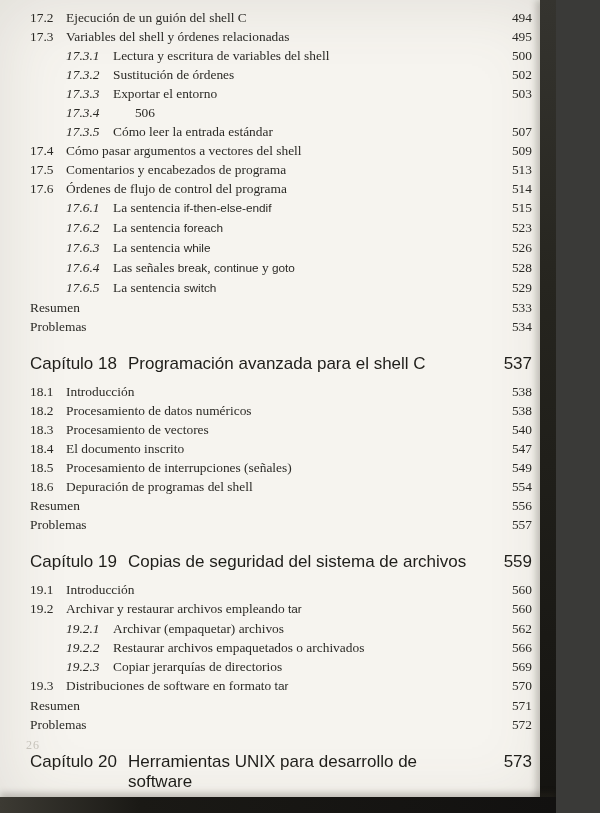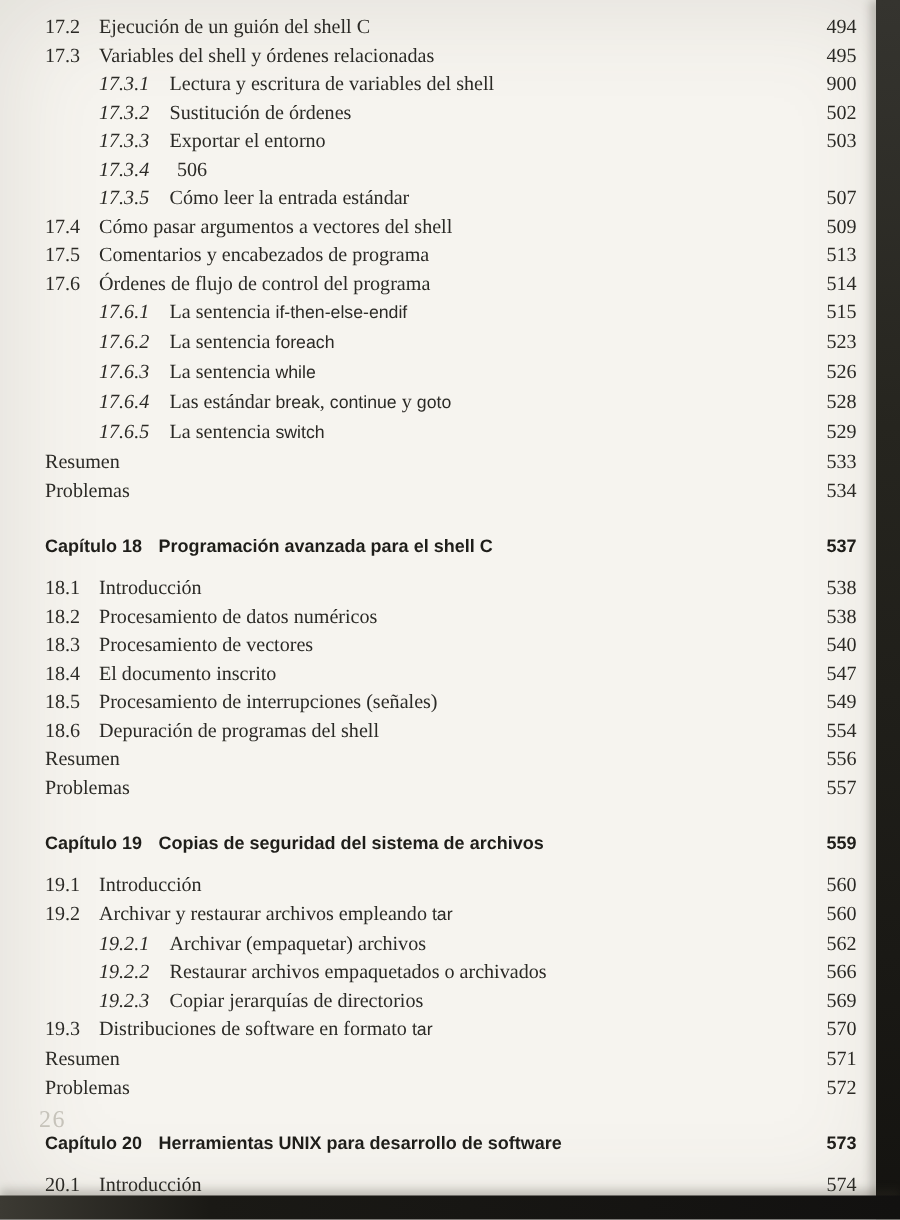--- a/index.html
+++ b/index.html
@@ -1,18 +1,18 @@
 <!DOCTYPE html>
 <html><head>
 <meta charset="utf-8">
 <style>
   html, body { margin: 0; padding: 0; background: #3a3a38; }
   .scan {
     position: relative;
-    width: 600px;
+    width: 556px;
     height: 813px;
     background: #f6f4ef;
     overflow: hidden;
     font-family: "Liberation Serif", serif;
     color: #2b2a26;
     box-shadow: inset 0 0 70px rgba(95, 88, 70, 0.14);
   }
   .content {
     position: absolute;
     left: 30px;
@@ -22,40 +22,40 @@
   .row {
     display: flex;
     align-items: baseline;
     line-height: 19px;
     font-size: 13.4px;
   }
   .row .num { flex: 0 0 36px; }
   .row.lvl1 { padding-left: 36px; }
   .row.lvl1 .num { flex: 0 0 47px; font-style: italic; }
   .row .title { flex: 1 1 auto; padding-right: 10px; }
-  .row .page { text-align: center; min-width: 30px; }
+  .row .page { text-align: right; min-width: 30px; margin-left: 12px; }
   .mono {
     font-family: Liberation Sans, sans-serif;
     font-size: 11.8px;
   }
   .row.chapter {
     font-family: "Liberation Sans", sans-serif;
-    font-weight: bold;
-    font-size: 12px;
+    font-weight: normal;
+    font-size: 17px;
     line-height: 20px;
     color: #1f1e1a;
     margin-top: 18px;
     margin-bottom: 8px;
   }
   .row.chapter .num { flex: 0 0 auto; margin-right: 11px; }
   .smudge {
     position: absolute;
     left: 26px;
     top: 738px;
-    font-size: 16px;
+    font-size: 12px;
     color: #c6c3ba;
     letter-spacing: 1px;
   }
   .edge-right {
     position: absolute;
     top: 0;
     right: 0;
     width: 16px;
     height: 100%;
     background: linear-gradient(180deg, #35342f 0%, #26251f 35%, #141310 100%);
@@ -82,21 +82,21 @@
         <span class="page">494</span>
       </div>
       <div class="row entry">
         <span class="num">17.3</span>
         <span class="title"><span>Variables del shell y órdenes relacionadas</span></span>
         <span class="page">495</span>
       </div>
       <div class="row entry lvl1">
         <span class="num">17.3.1</span>
         <span class="title"><span>Lectura y escritura de variables del shell</span></span>
-        <span class="page">900</span>
+        <span class="page">500</span>
       </div>
       <div class="row entry lvl1">
         <span class="num">17.3.2</span>
         <span class="title"><span>Sustitución de órdenes</span></span>
         <span class="page">502</span>
       </div>
       <div class="row entry lvl1">
         <span class="num">17.3.3</span>
         <span class="title"><span>Exportar el entorno</span></span>
         <span class="page">503</span>
@@ -135,21 +135,21 @@
         <span class="title"><span>La sentencia </span><span class="mono">foreach</span></span>
         <span class="page">523</span>
       </div>
       <div class="row entry lvl1">
         <span class="num">17.6.3</span>
         <span class="title"><span>La sentencia </span><span class="mono">while</span></span>
         <span class="page">526</span>
       </div>
       <div class="row entry lvl1">
         <span class="num">17.6.4</span>
-        <span class="title"><span>Las estándar </span><span class="mono">break</span><span>, </span><span class="mono">continue</span><span> y </span><span class="mono">goto</span></span>
+        <span class="title"><span>Las señales </span><span class="mono">break</span><span>, </span><span class="mono">continue</span><span> y </span><span class="mono">goto</span></span>
         <span class="page">528</span>
       </div>
       <div class="row entry lvl1">
         <span class="num">17.6.5</span>
         <span class="title"><span>La sentencia </span><span class="mono">switch</span></span>
         <span class="page">529</span>
       </div>
       <div class="row plain">
         <span class="title"><span>Resumen</span></span>
         <span class="page">533</span>

